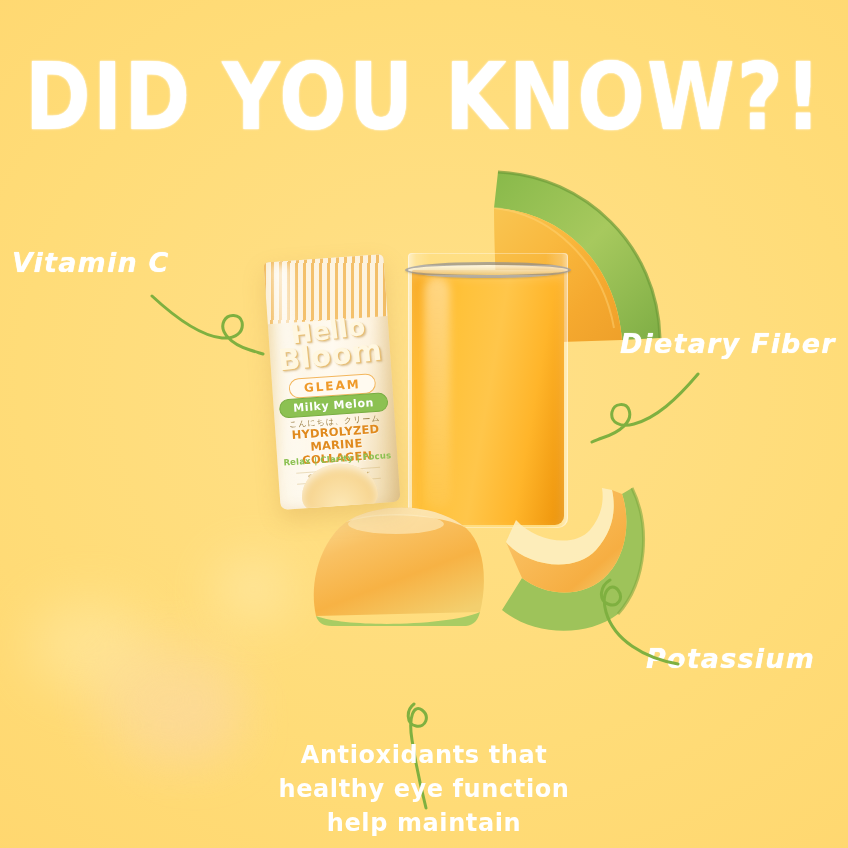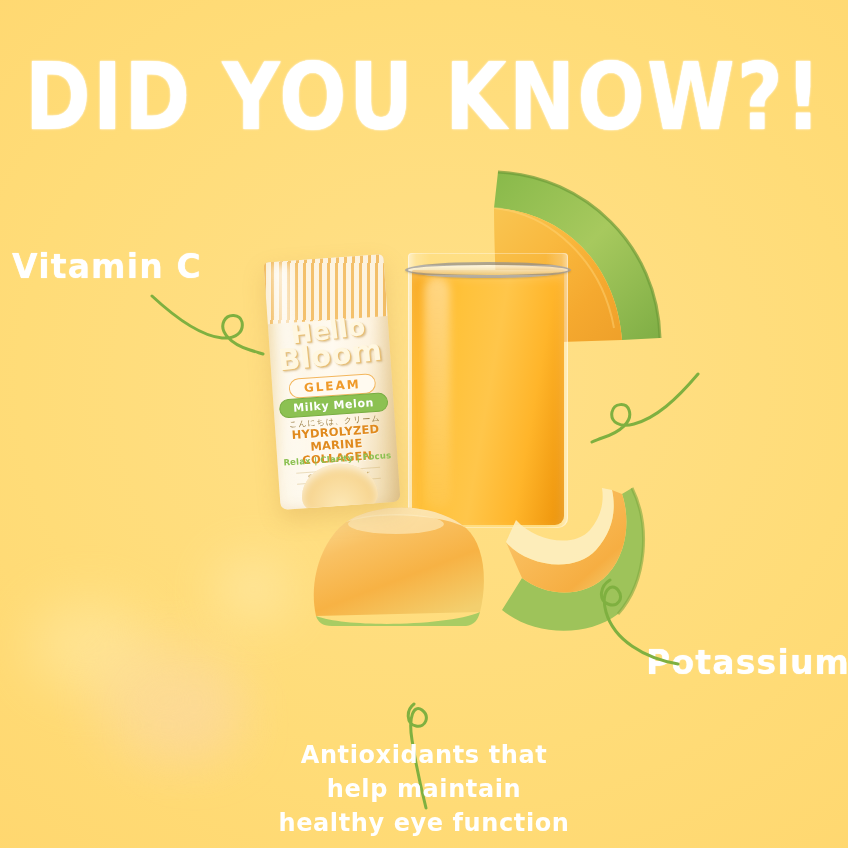--- a/index.html
+++ b/index.html
@@ -41,24 +41,25 @@
     white-space:nowrap;
     transform: scaleY(1.18) scaleX(1.02);
     text-shadow: 0 0 1px #fff, 0 0 2px #fff;
   }
 
   
   .nutrient-label {
     position:absolute;
     color:#ffffff;
     font-weight:700;
-    font-size:33px;
+    font-size:27px;
     letter-spacing:1.2px;
     white-space:nowrap;
     text-shadow: 0 0 1px rgba(255,255,255,.9);
+    font-style: italic;
   }
   #label-vitamin-c   { left:12px;  top:247px; }
   #label-dietary     { left:620px; top:328px; }
   #label-potassium   { left:646px; top:643px; }
 
   
   .vine { position:absolute; pointer-events:none; }
   #vine-vitamin-c { left:150px; top:288px;  width:115px; height:70px; }
   #vine-dietary   { left:590px; top:372px;  width:110px; height:72px; }
   #vine-potassium { left:592px; top:578px;  width:90px;  height:90px; }
@@ -304,20 +305,21 @@
         <div class="mini-icons">
           <div class="mini-pudding"></div>
           <div class="mini-melon"></div>
         </div>
         <div class="cream-swirl"></div>
       </div>
     </div>
   </div>
 
   <div class="nutrient-label" id="label-vitamin-c">Vitamin C</div>
+  <div class="nutrient-label" id="label-dietary">Dietary Fiber</div>
   <div class="nutrient-label" id="label-potassium">Potassium</div>
 
   <svg class="vine" id="vine-vitamin-c" viewBox="0 0 115 70">
     <path d="M2 8 C 30 34, 52 48, 72 50 C 86 51, 94 44, 92 34 C 90 26, 78 25, 74 33
              C 69 43, 80 56, 100 62 C 106 64, 110 65, 113 66" fill="none" stroke="#7fb040" stroke-width="3" stroke-linecap="round"></path>
   </svg>
 
   <svg class="vine" id="vine-dietary" viewBox="0 0 110 72">
     <path d="M108 2 C 86 28, 66 46, 44 52 C 30 56, 20 50, 22 40 C 24 31, 36 30, 39 38
              C 43 49, 31 60, 12 66 C 7 68, 4 69, 2 70" fill="none" stroke="#7fb040" stroke-width="3" stroke-linecap="round"></path>
@@ -328,17 +330,17 @@
              C 22 62, 52 80, 86 86" fill="none" stroke="#7fb040" stroke-width="3" stroke-linecap="round"></path>
   </svg>
 
   <svg class="vine" id="vine-caption" viewBox="0 0 50 110">
     <path d="M10 4 C 2 10, 2 24, 12 26 C 22 28, 26 16, 18 10 C 10 4, 4 16, 8 40
              C 12 66, 18 92, 22 108" fill="none" stroke="#7fb040" stroke-width="3" stroke-linecap="round"></path>
   </svg>
 
   <div class="caption">
     <span>Antioxidants that</span>
+    <span>healthy eye function</span>
     <span>help maintain</span>
-    <span>healthy eye function</span>
   </div>
 
 </div>
 
 </body></html>

